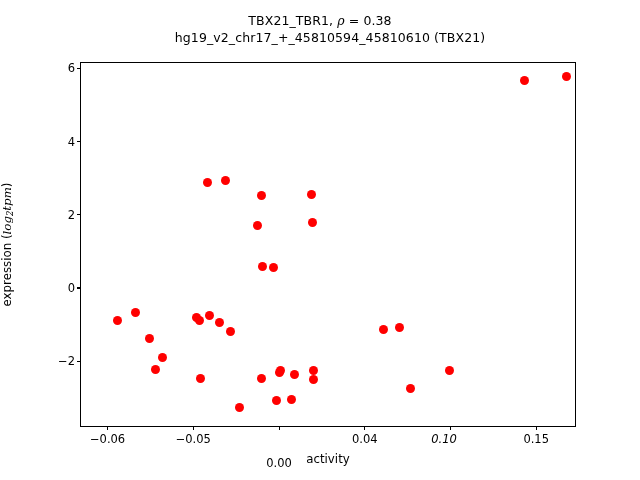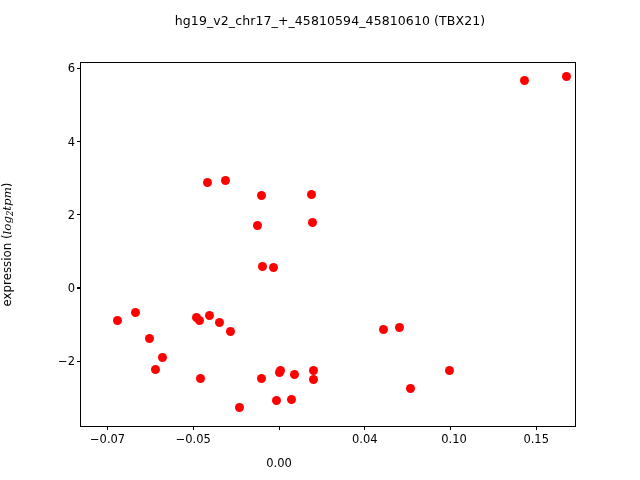--- a/index.html
+++ b/index.html
@@ -119,20 +119,21 @@
   }
   #ylabel .mathit { font-style: italic; font-family: "DejaVu Serif", serif; }
   .sub { font-size: 0.72em; vertical-align: -0.25em; }
 </style>
 </head>
 <body>
 
 <div id="figure">
 
   <div id="title-block">
+    <div id="title-line-1"><span>TBX21_TBR1, </span><span class="rho">ρ</span><span> = 0.38</span></div>
     <div id="title-line-2">hg19_v2_chr17_+_45810594_45810610 (TBX21)</div>
   </div>
 
   <div id="axes">
     <div id="plot-area">
         <div class="pt" style="left: 36.8614px; top: 257.475px; background: rgb(255, 0, 0);"></div>
         <div class="pt" style="left: 54.8635px; top: 249.429px; background: rgb(255, 0, 0);"></div>
         <div class="pt" style="left: 68.2364px; top: 275.396px; background: rgb(255, 0, 0);"></div>
         <div class="pt" style="left: 74.2371px; top: 306.117px; background: rgb(255, 0, 0);"></div>
         <div class="pt" style="left: 81.438px; top: 294.78px; background: rgb(255, 0, 0);"></div>
@@ -161,42 +162,43 @@
         <div class="pt" style="left: 232.827px; top: 316.358px; background: rgb(255, 0, 0);"></div>
         <div class="pt" style="left: 302.092px; top: 266.253px; background: rgb(255, 0, 0);"></div>
         <div class="pt" style="left: 318.037px; top: 264.424px; background: rgb(255, 0, 0);"></div>
         <div class="pt" style="left: 329.181px; top: 325.501px; background: rgb(255, 0, 0);"></div>
         <div class="pt" style="left: 368.957px; top: 307.214px; background: rgb(255, 0, 0);"></div>
         <div class="pt" style="left: 443.537px; top: 17.1894px; background: rgb(255, 0, 0);"></div>
         <div class="pt" style="left: 485.199px; top: 13.8978px; background: rgb(255, 0, 0);"></div>
       </div>
     <div id="xticks-layer">
         <div class="xtick" style="left: 26.5745px;"></div>
-        <div class="xticklabel" style="left: 26.5745px;">−0.07</div>
+        <div class="xticklabel" style="left: 26.5745px;">−0.06</div>
         <div class="xtick" style="left: 112.299px;"></div>
         <div class="xticklabel" style="left: 112.299px; text-align: center;">−0.05</div>
         <div class="xtick" style="left: 198.023px;"></div>
         <div class="xticklabel" style="left: 198.023px; margin-top: 24px;">0.00</div>
         <div class="xtick" style="left: 283.747px;"></div>
         <div class="xticklabel" style="left: 283.747px;">0.04</div>
         <div class="xtick" style="left: 369.471px;"></div>
-        <div class="xticklabel" style="left: 373px;">0.10</div>
+        <div class="xticklabel" style="left: 363px; font-style: italic;">0.10</div>
         <div class="xtick" style="left: 455.195px;"></div>
         <div class="xticklabel" style="left: 455.195px;">0.15</div>
       </div>
     <div id="yticks-layer">
         <div class="ytick" style="top: 298.071px;"></div>
         <div class="yticklabel" style="top: 298.071px;">−2</div>
         <div class="ytick" style="top: 224.925px;"></div>
         <div class="yticklabel" style="top: 224.925px;">0</div>
         <div class="ytick" style="top: 151.779px;"></div>
         <div class="yticklabel" style="top: 151.779px;">2</div>
         <div class="ytick" style="top: 78.6323px;"></div>
         <div class="yticklabel" style="top: 78.6323px;">4</div>
         <div class="ytick" style="top: 5.48597px;"></div>
         <div class="yticklabel" style="top: 5.48597px;">6</div>
       </div>
   </div>
 
+  <div id="xlabel">activity</div>
 
   <div id="ylabel"><span>expression (</span><span class="mathit">log</span><span class="mathit sub">2</span><span class="mathit">tpm</span><span>)</span></div>
 
 </div>
 
 </body></html>

